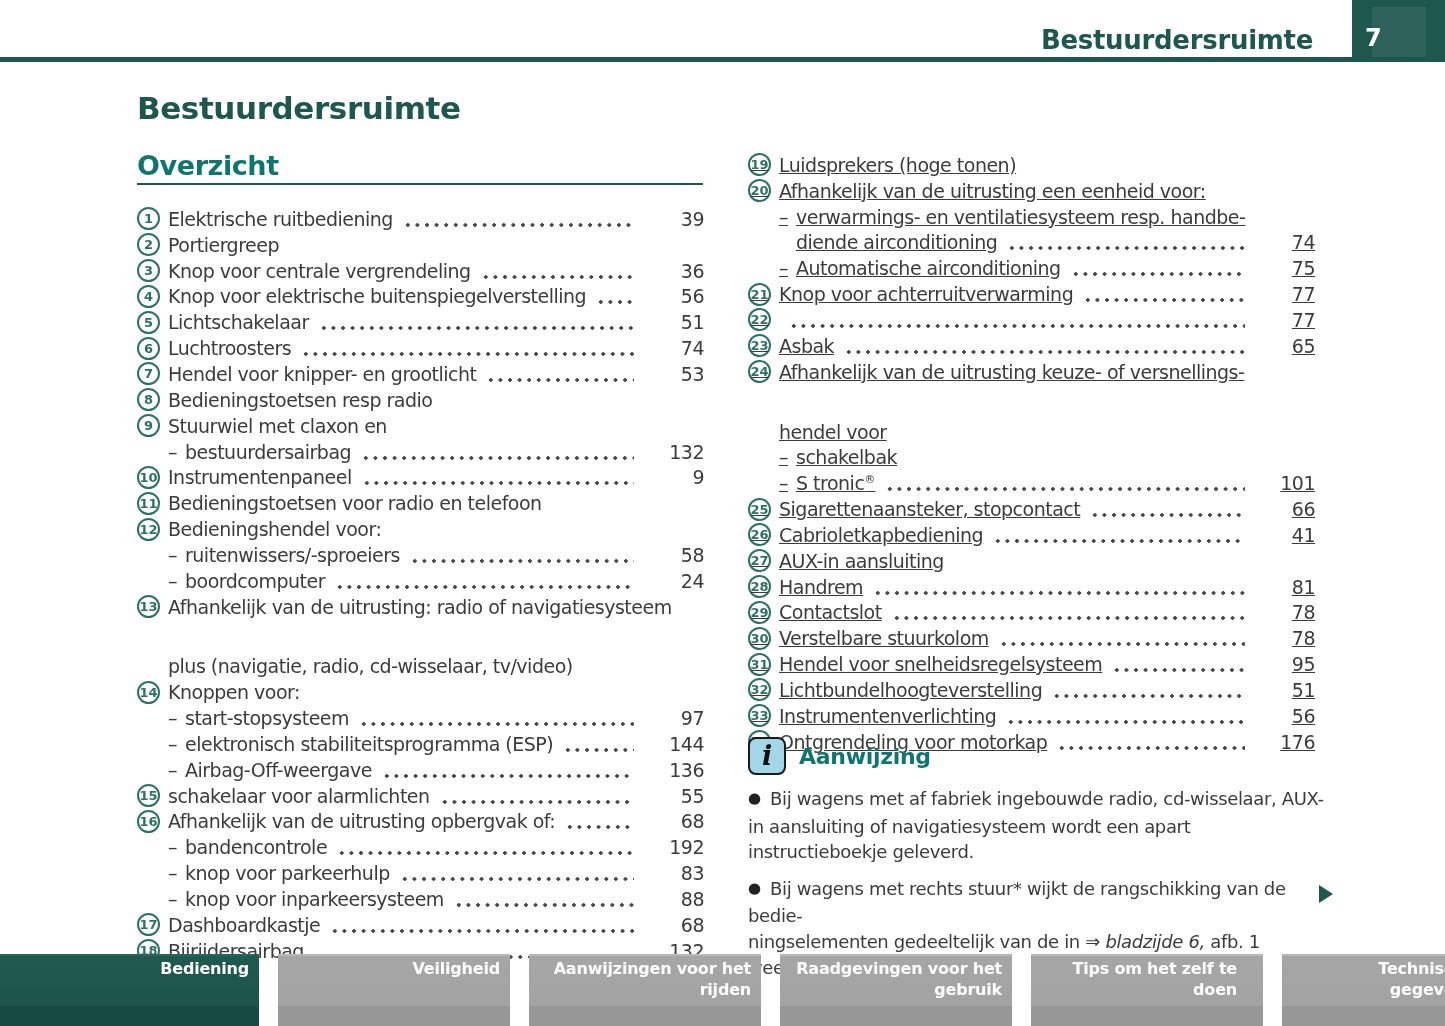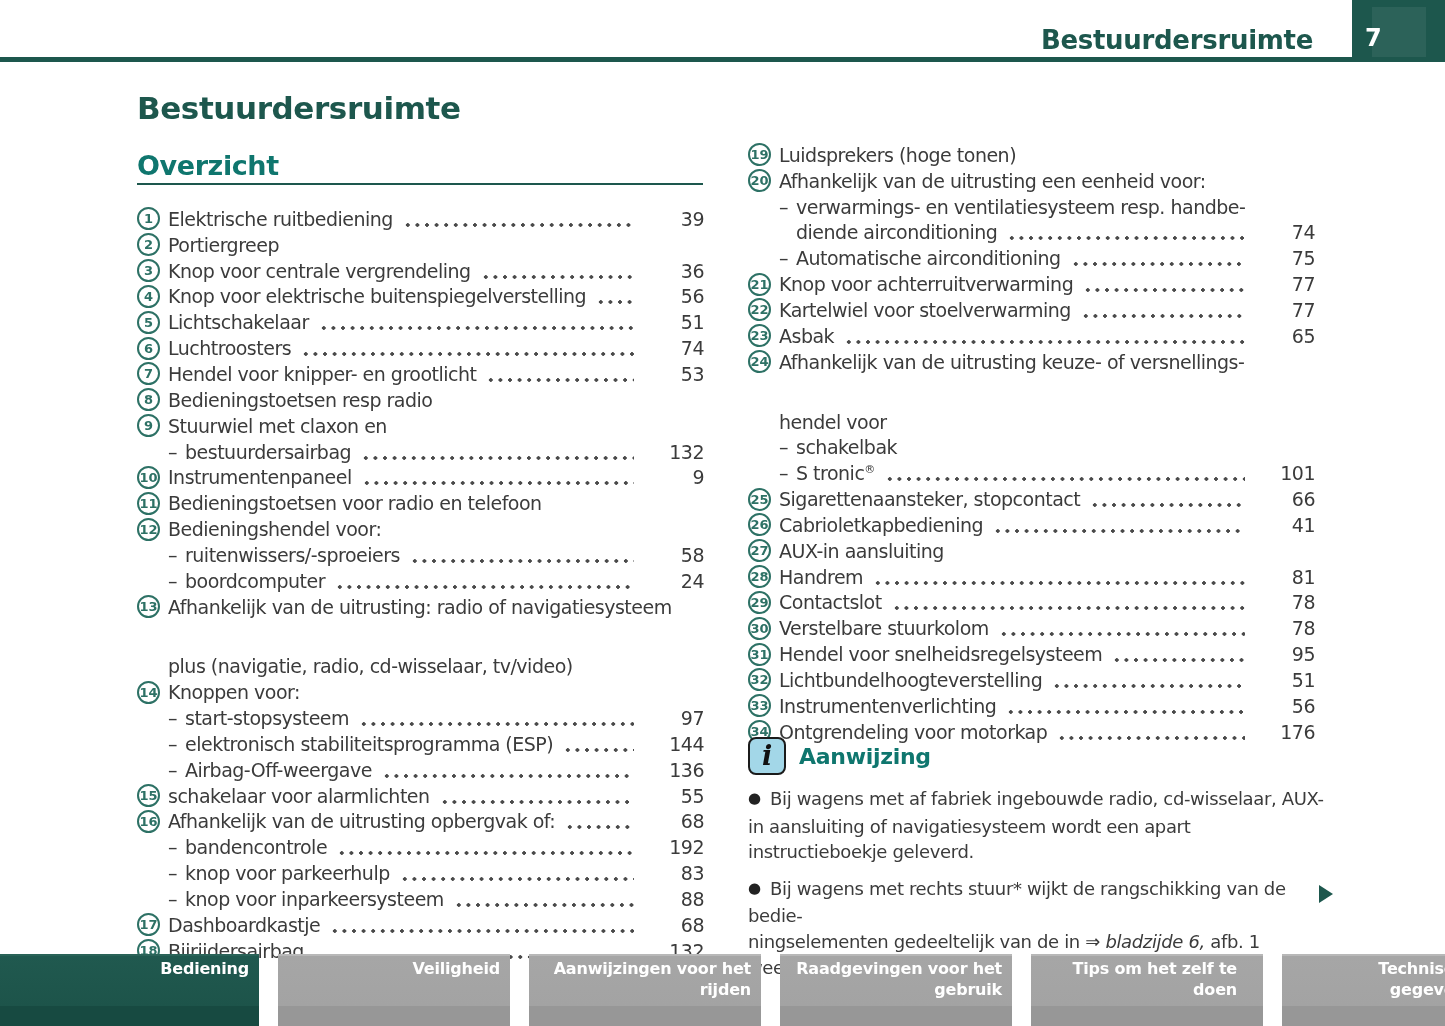--- a/index.html
+++ b/index.html
@@ -32,21 +32,21 @@
     font-size:31px; font-weight:bold; color:#1d574d; letter-spacing:-0.4px;
   }
   .overview-heading {
     position:absolute; left:137px; top:150px;
     font-size:27px; font-weight:bold; color:#0f766e; letter-spacing:-0.4px;text-align:right;
   }
   .overview-rule { position:absolute; left:137px; top:183px; width:566px; height:2px; background:#1d574d; }
   
   .toc { position:absolute; width:567px; font-size:19px; letter-spacing:-0.5px; }
   #toc-left  { left:137px; top:206px; }
-  #toc-right { left:748px; top:142px; }
+  #toc-right { left:748px; top:152px;text-decoration:underline; }
   .toc-row { display:flex; align-items:center; height:25.85px; }
   .toc-row .badge {
     flex:none; width:23px; height:23px; margin-right:8px;
     border:2px solid #2d7165; border-radius:50%;
     color:#2d7165; font-size:13px; font-weight:bold; letter-spacing:0;
     display:flex; align-items:center; justify-content:center;
   }
   .toc-row.sub     { padding-left:31px; }
   .toc-row.cont    { padding-left:31px;margin-top:34px; }
   .toc-row.subcont { padding-left:48px; }
@@ -292,21 +292,20 @@
       <span class="pageref">75</span>
     </div>
     <div class="toc-row item">
       <span class="badge">21</span>
       <span class="label">Knop voor achterruitverwarming</span>
       <span class="dots"></span>
       <span class="pageref">77</span>
     </div>
     <div class="toc-row item">
       <span class="badge">22</span>
-      <span class="label">Kartelwiel voor stoelverwarming</span>
       <span class="dots"></span>
       <span class="pageref">77</span>
     </div>
     <div class="toc-row item">
       <span class="badge">23</span>
       <span class="label">Asbak</span>
       <span class="dots"></span>
       <span class="pageref">65</span>
     </div>
     <div class="toc-row item">

